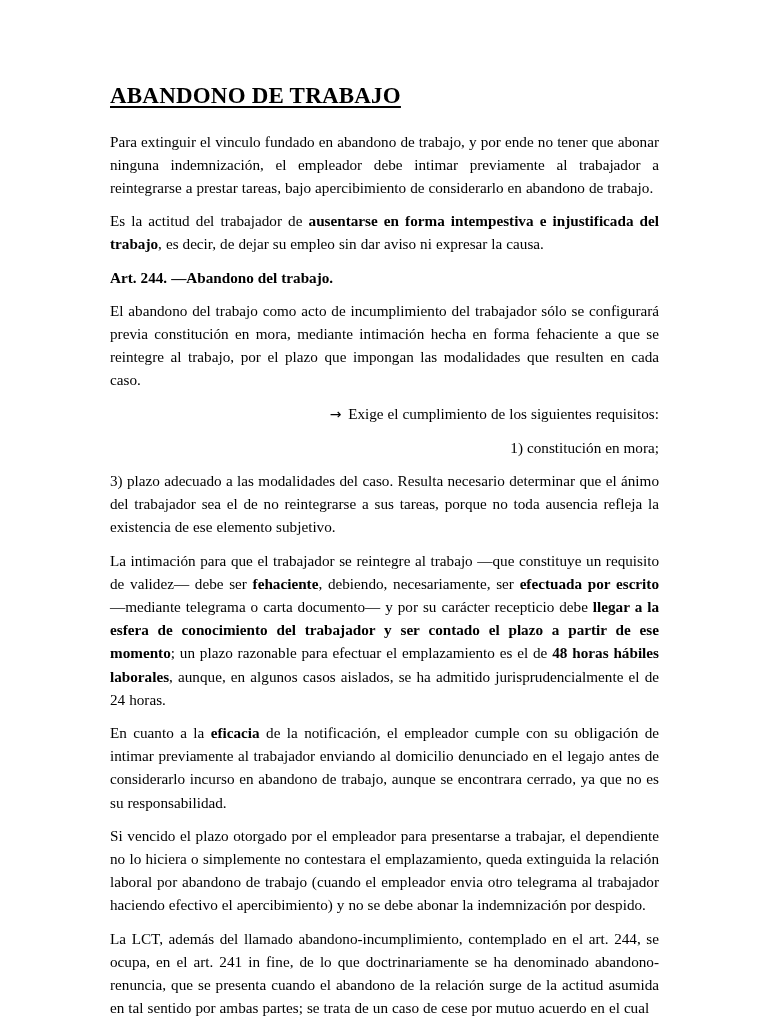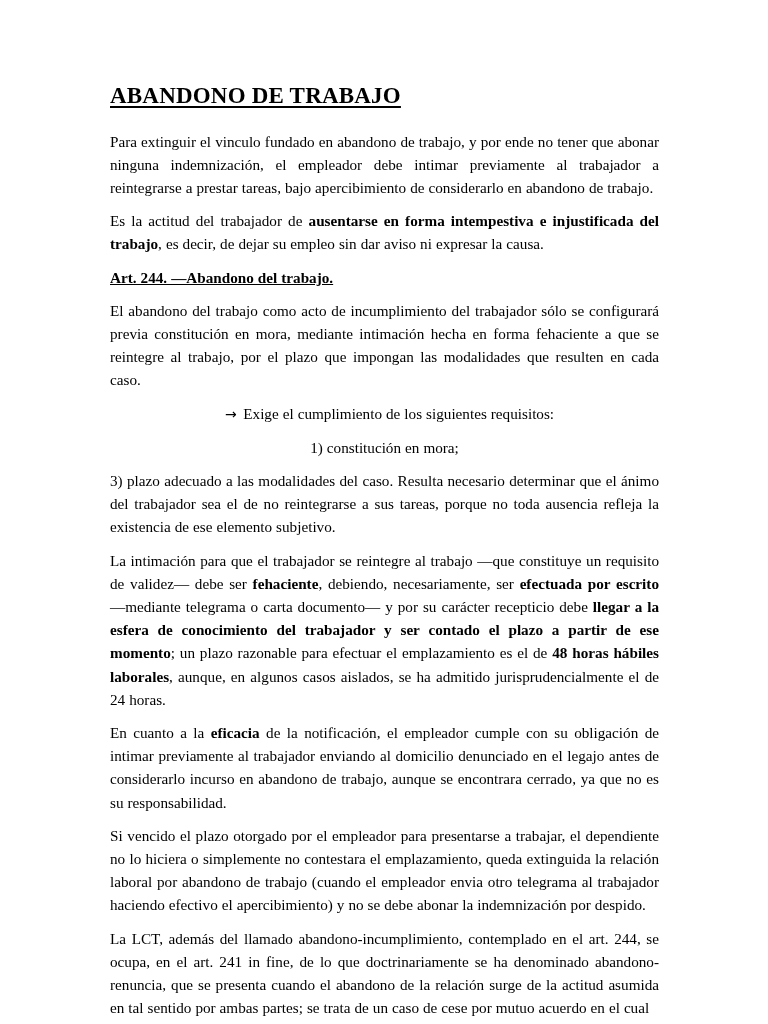--- a/index.html
+++ b/index.html
@@ -48,27 +48,26 @@
     padding: 0;
     text-align: justify;
     text-justify: inter-word;
     word-spacing: 0.2px;
   }
   p.para:last-child {
     margin-bottom: 0;
   }
   p.heading-para {
     font-weight: bold;
-    text-decoration: underline;
   }
   p.list-item {
-    text-align: center;
+    text-align: right;
   }
   p.arrow-para {
-    text-align: center;
+    text-align: right;
     margin-left: 10px;
   }
   .b {
     font-weight: bold;
   }
   .arrow-glyph {
     font-family: "DejaVu Sans", sans-serif;
     font-size: 14px;
     padding-right: 2px;
   }

